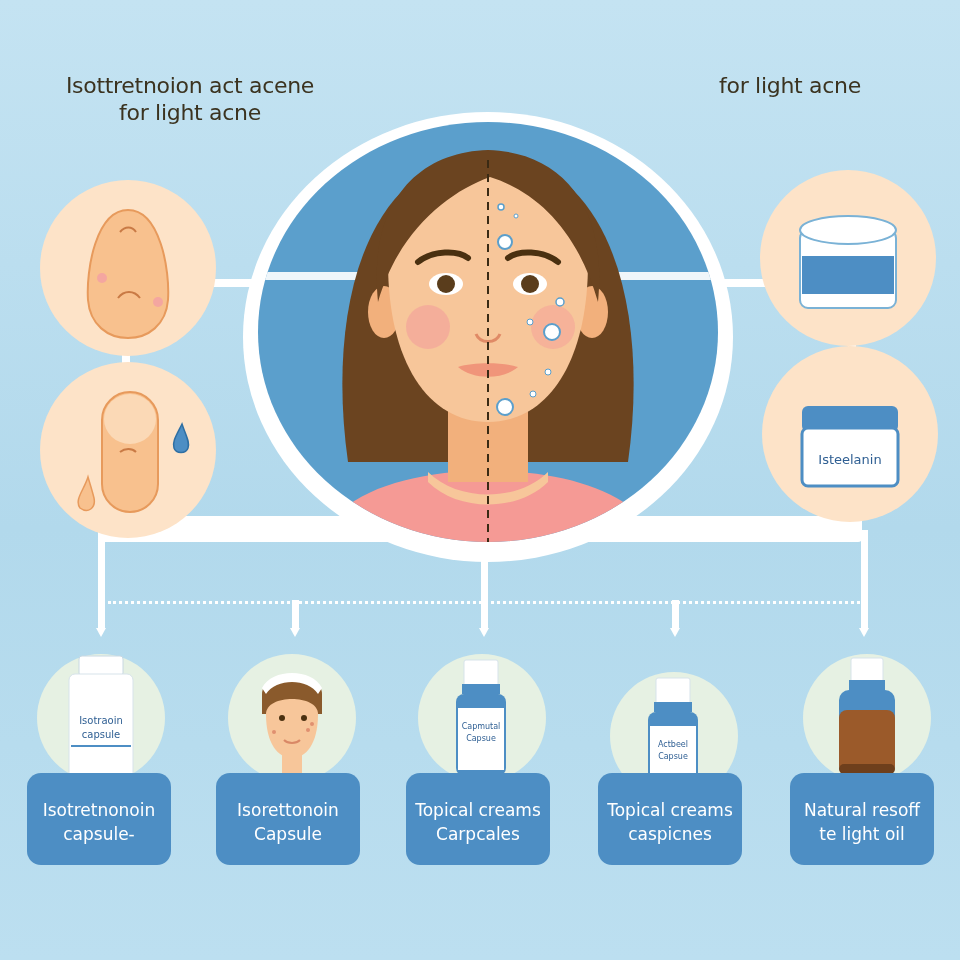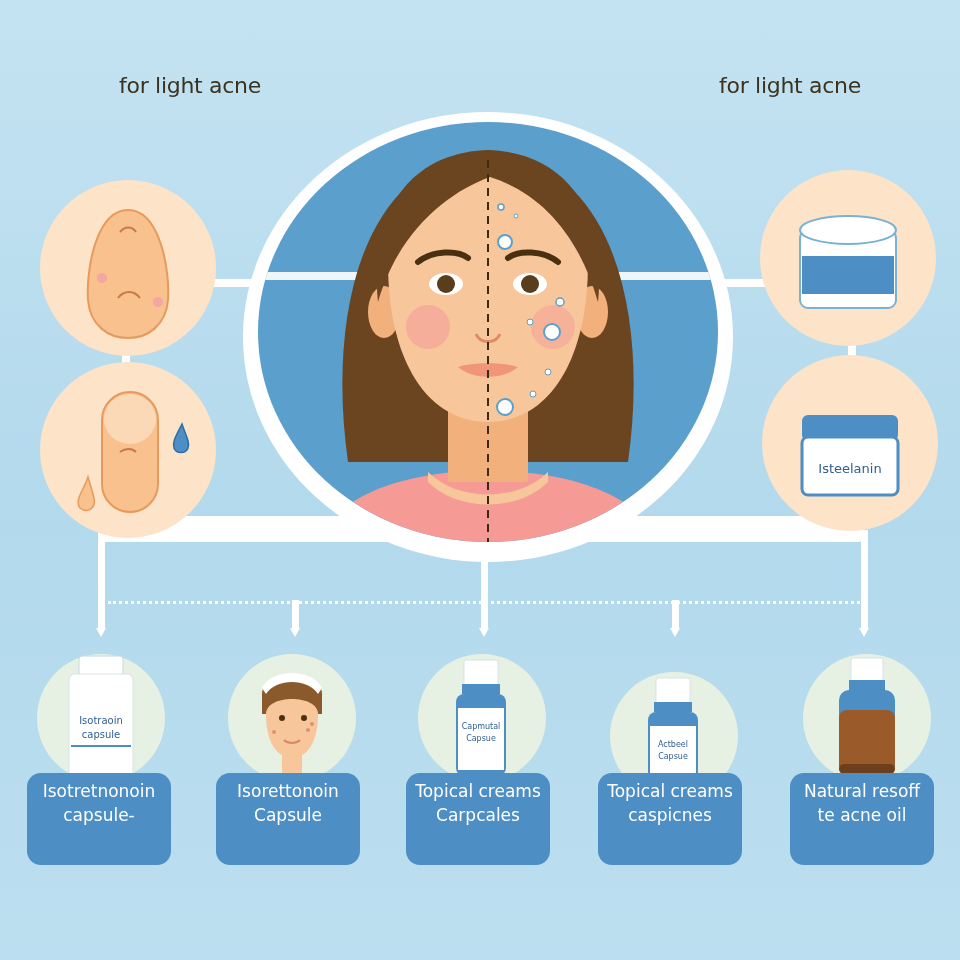--- a/index.html
+++ b/index.html
@@ -42,29 +42,30 @@
   }
 
   .bottom-circle {
     position: absolute; width: 128px; height: 128px; border-radius: 50%;
     background: #e6f1e3;
   }
   .label-box {
     position: absolute; width: 144px; height: 92px; border-radius: 14px;
     background: #4d8ec4; color: #ffffff; text-align: center;
     font-family: "DejaVu Sans", sans-serif; font-size: 17px; line-height: 24px;
-    display: flex; flex-direction: column; justify-content: flex-start; align-items: center;
+    display: flex; flex-direction: column; justify-content: center; align-items: center;
     padding-top: 6px;
   }
   .label-box span { display: block; white-space: nowrap; }
 </style>
 </head>
 <body>
 
 <div class="abs heading heading-left">
+  <div>Isottretnoion act acene</div>
   <div>for light  acne</div>
 </div>
 <div class="abs heading heading-right">
   <div>for light acne</div>
 </div>
 
 <div>
   <div class="line" style="left:200px; top:279px; width:80px; height:8px;"></div>
   <div class="line" style="left:690px; top:279px; width:90px; height:8px;"></div>
   <div class="line" style="left:122px; top:340px; width:8px; height:30px;"></div>
@@ -149,21 +150,21 @@
   </svg>
 </div>
 
 <div class="side-circle" style="left:760px; top:170px;">
   <svg width="176" height="176" viewBox="0 0 176 176">
     <rect x="40" y="60" width="96" height="78" rx="8" fill="#ffffff" stroke="#7ab2d6" stroke-width="2"></rect>
     <rect x="42" y="86" width="92" height="38" fill="#4d8ec4"></rect>
     <ellipse cx="88" cy="60" rx="48" ry="14" fill="#ffffff" stroke="#7ab2d6" stroke-width="2"></ellipse>
   </svg>
 </div>
-<div class="side-circle" style="left:762px; top:355px;">
+<div class="side-circle" style="left:762px; top:346px;">
   <svg width="176" height="176" viewBox="0 0 176 176">
     <rect x="40" y="60" width="96" height="26" rx="6" fill="#4d8ec4"></rect>
     <rect x="40" y="82" width="96" height="58" rx="6" fill="#ffffff" stroke="#4d8ec4" stroke-width="3"></rect>
     <text x="88" y="118" text-anchor="middle" font-size="13" fill="#2f5f93" font-family="DejaVu Sans, sans-serif">Isteelanin</text>
   </svg>
 </div>
 
 <div>
   <div class="bottom-circle" style="left:37px; top:654px;text-align:center;">
     <svg width="128" height="128" viewBox="0 0 128 128">
@@ -240,15 +241,15 @@
     <svg width="128" height="128" viewBox="0 0 128 128">
       <rect x="48" y="4" width="32" height="24" rx="2" fill="#ffffff" stroke="#d7e3ea"></rect>
       <rect x="46" y="26" width="36" height="10" fill="#4d8ec4"></rect>
       <rect x="36" y="36" width="56" height="84" rx="10" fill="#4d8ec4"></rect>
       <rect x="36" y="56" width="56" height="64" rx="8" fill="#9b5a2a"></rect>
       <rect x="36" y="110" width="56" height="10" rx="5" fill="#6e3f1c"></rect>
     </svg>
   </div>
   <div class="label-box" style="left:790px; top:773px;">
     <span>Natural resoff</span>
-    <span>te acne oil</span>
+    <span>te light oil</span>
   </div>
 </div>
 
 </body></html>

